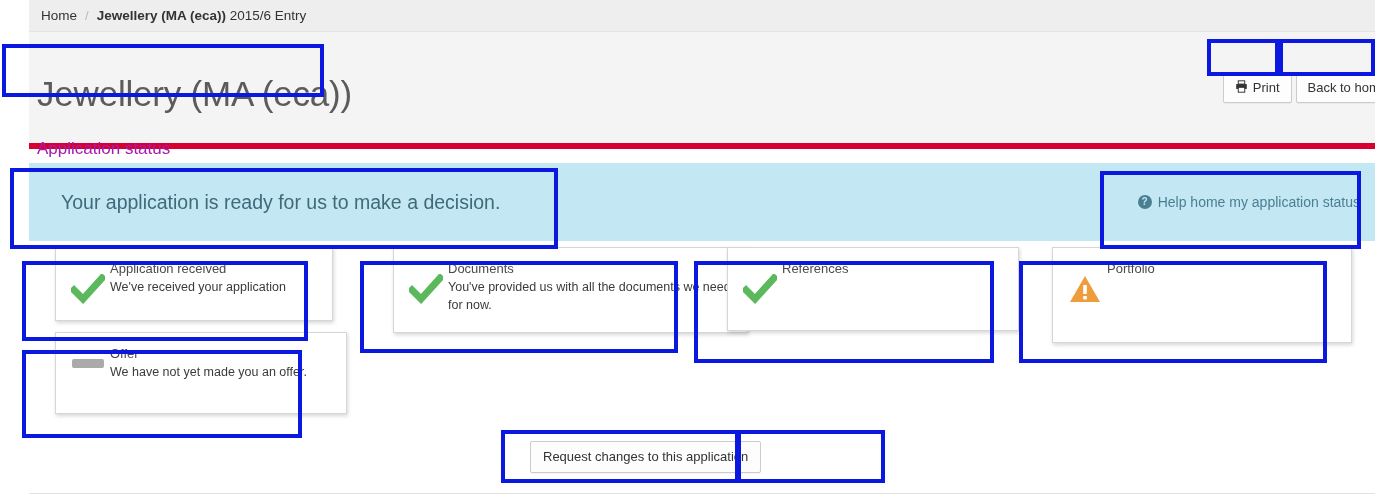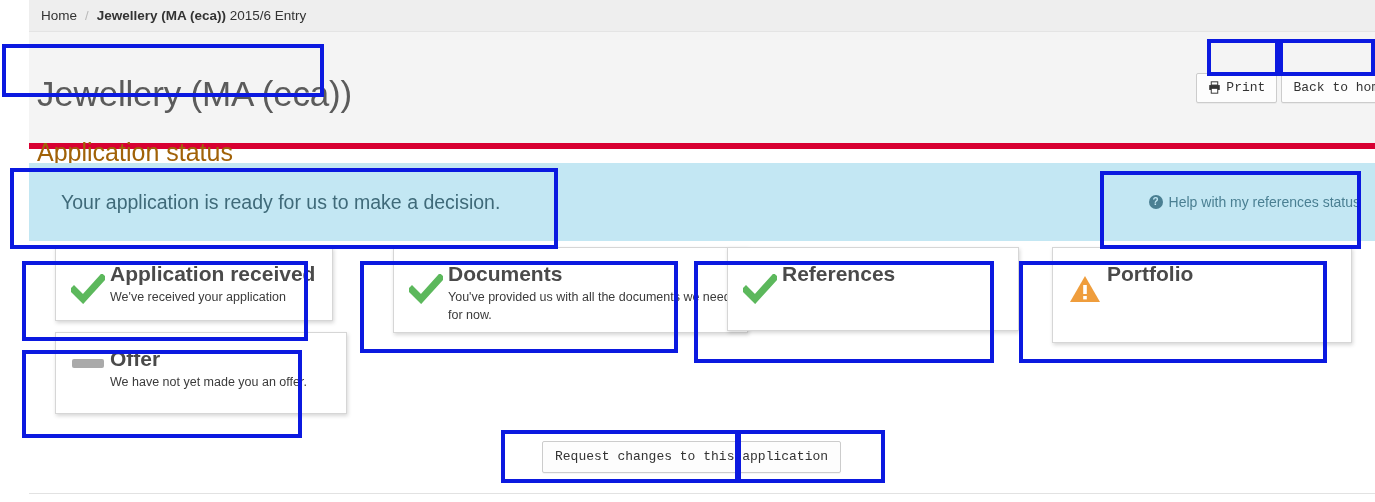--- a/index.html
+++ b/index.html
@@ -75,48 +75,47 @@
     font-weight: 300;
     color: #5b5b5b;
     line-height: 1;
     letter-spacing: -0.2px;
     white-space: nowrap;
   }
   .section-title {
     position: absolute;
     left: 8px;
     top: 108px;
-    font-size: 25px;
+    font-size: 17px;
     font-weight: 300;
-    color: #a16207;
+    color: #a21caf;
     line-height: 1;
     white-space: nowrap;
   }
 
   
   .header-actions {
     position: absolute;
     right: -5px;
     top: 41px;
     display: flex;
     gap: 4px;
   }
   .btn {
     background: #fdfdfd;
     border: 1px solid #cccccc;
     border-radius: 2px;
-    font-family: Liberation Mono, monospace;
+    font-family: Liberation Sans, sans-serif;
     font-size: 13px;
     color: #333333;
     padding: 6px 11px;
     line-height: 1.2;
     cursor: pointer;
     white-space: nowrap;
     display: inline-flex;
-    align-items: center;
     gap: 5px;
     box-shadow: 0 1px 0 rgba(0,0,0,0.04);
   }
   .btn svg { display: block; }
 
   
   .status-banner {
     position: relative;
     margin: 14px 0 0 0;
     height: 78px;
@@ -173,22 +172,22 @@
   .card-icon {
     width: 44px;
     min-width: 44px;
     display: flex;
     align-items: center;
     justify-content: center;
     padding-top: 14px;
   }
   .card-body { padding-top: 1px; }
   .card-title {
-    font-size: 21px;
-    font-weight: 700;
+    font-size: 13px;
+    font-weight: 400;
     color: #4a4a4a;
     line-height: 1.25;
     margin-bottom: 1px;
   }
   .card-desc {
     font-size: 12.5px;
     color: #3b3b3b;
     line-height: 1.45;
   }
   .card-desc a {
@@ -208,21 +207,21 @@
   .icon-warning svg { width: 32px; height: 30px; }
   .icon-dash {
     width: 32px; height: 9px;
     background: #aaaaaa;
     border-radius: 2px;
   }
 
   
   .bottom-actions {
     position: absolute;
-    left: 513px;
+    left: 501px;
     top: 441px;
     display: flex;
     gap: 3px;
   }
   .btn-wide {
     padding: 7px 12px;
     font-size: 13px;
   }
 
   
@@ -262,21 +261,21 @@
           <span>Print</span>
         </button>
         <button class="btn">Back to home</button>
       </div>
     </div>
 
     <div class="status-banner">
       <div class="banner-text">Your application is ready for us to make a decision.</div>
       <a class="help-link" href="#">
         <span class="help-q">?</span>
-        <span>Help with my references status</span>
+        <span>Help home my application status</span>
       </a>
     </div>
 
     <div class="cards-area">
 
       <div class="card" id="card-application-received">
         <div class="card-icon icon-check">
           <svg viewBox="0 0 34 30" aria-hidden="true">
               <path d="M3 16 L12 25 L31 4" fill="none" stroke="#5cb85c" stroke-width="7" stroke-linecap="square"></path>
             </svg>

